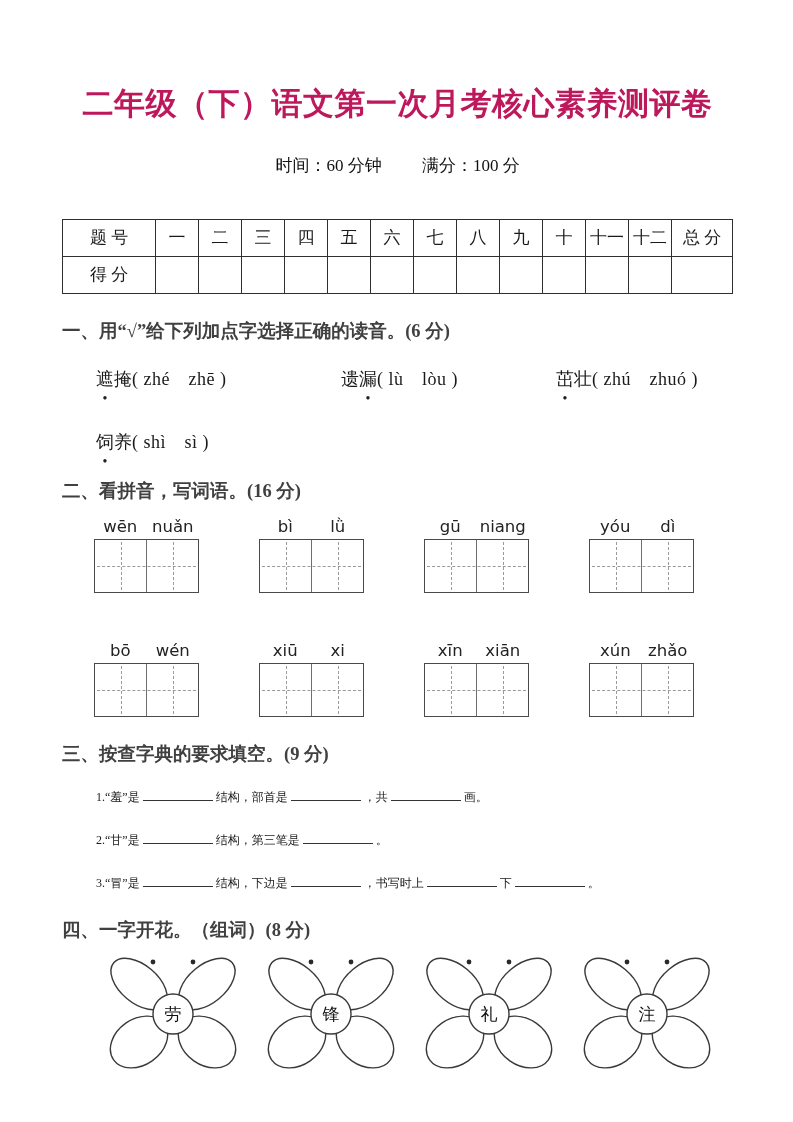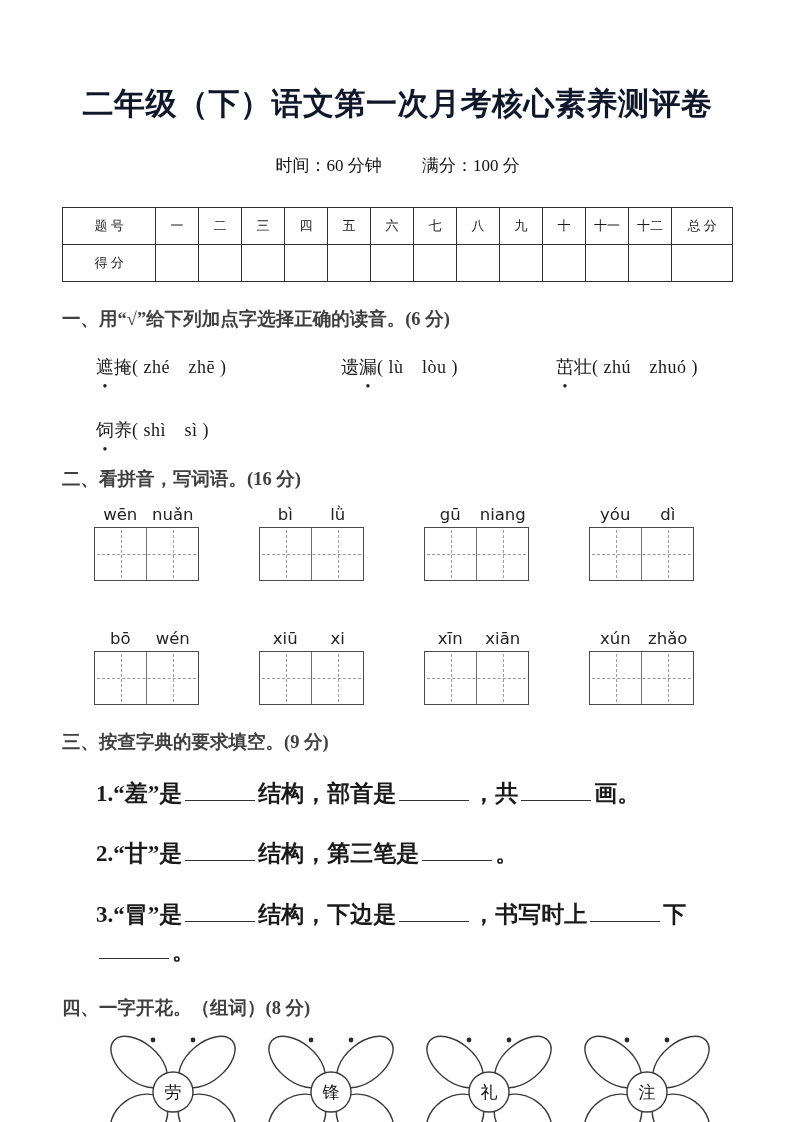--- a/index.html
+++ b/index.html
@@ -8,31 +8,31 @@
     font-family:"Liberation Serif",serif;
     color:#1a1a1a;
     -webkit-font-smoothing:antialiased;
   }
   .page{padding:86px 60px 40px 62px;box-sizing:border-box;width:793px;}
 
   
   .paper-title{
     font-family:"Liberation Sans",sans-serif;
     font-weight:900;font-size:31px;line-height:1.15;
-    text-align:center;margin:0;color:#0f172a;letter-spacing:0.5px;
+    text-align:center;margin:0;color:#be185d;letter-spacing:0.5px;
   }
   .meta-line{
     margin-top:32px;text-align:center;font-size:17px;color:#111;
   }
   .meta-line span{margin:0 18px;}
 
   
   table.score-table{
-    border-collapse:collapse;margin-top:30px;width:668px;
-    font-size:13px;table-layout:fixed;
+    border-collapse:collapse;margin-top:42px;width:668px;
+    font-size:17px;table-layout:fixed;
   }
   table.score-table td{
     border:1.6px solid #2f2f2f;height:36px;text-align:center;
     padding:0;overflow:hidden;
   }
   td.lbl{width:92px;}
   td.num{width:42px;}
   td.total{width:60px;}
 
   
@@ -74,21 +74,21 @@
     border-top:1px dashed #9a9a9a;
   }
   .tcell{width:51px;height:52px;position:relative;}
   .tcell + .tcell{border-left:1px solid #6f6f6f;}
   .tcell::before{
     content:"";position:absolute;top:2px;bottom:2px;left:50%;
     border-left:1px dashed #9a9a9a;
   }
 
   
-  .dict-list{margin:22px 0 0 34px;font-size:23px;font-weight:bold;}
+  .dict-list{margin:22px 0 0 34px;font-size:12px;}
   .dictq{margin-bottom:24px;line-height:1.6;}
   .blank{
     display:inline-block;width:70px;height:1em;
     border-bottom:1px solid #333;margin:0 3px;vertical-align:baseline;
   }
 
   
   .flower-row{
     margin:12px 0 0 38px;width:620px;
     display:flex;justify-content:space-between;

